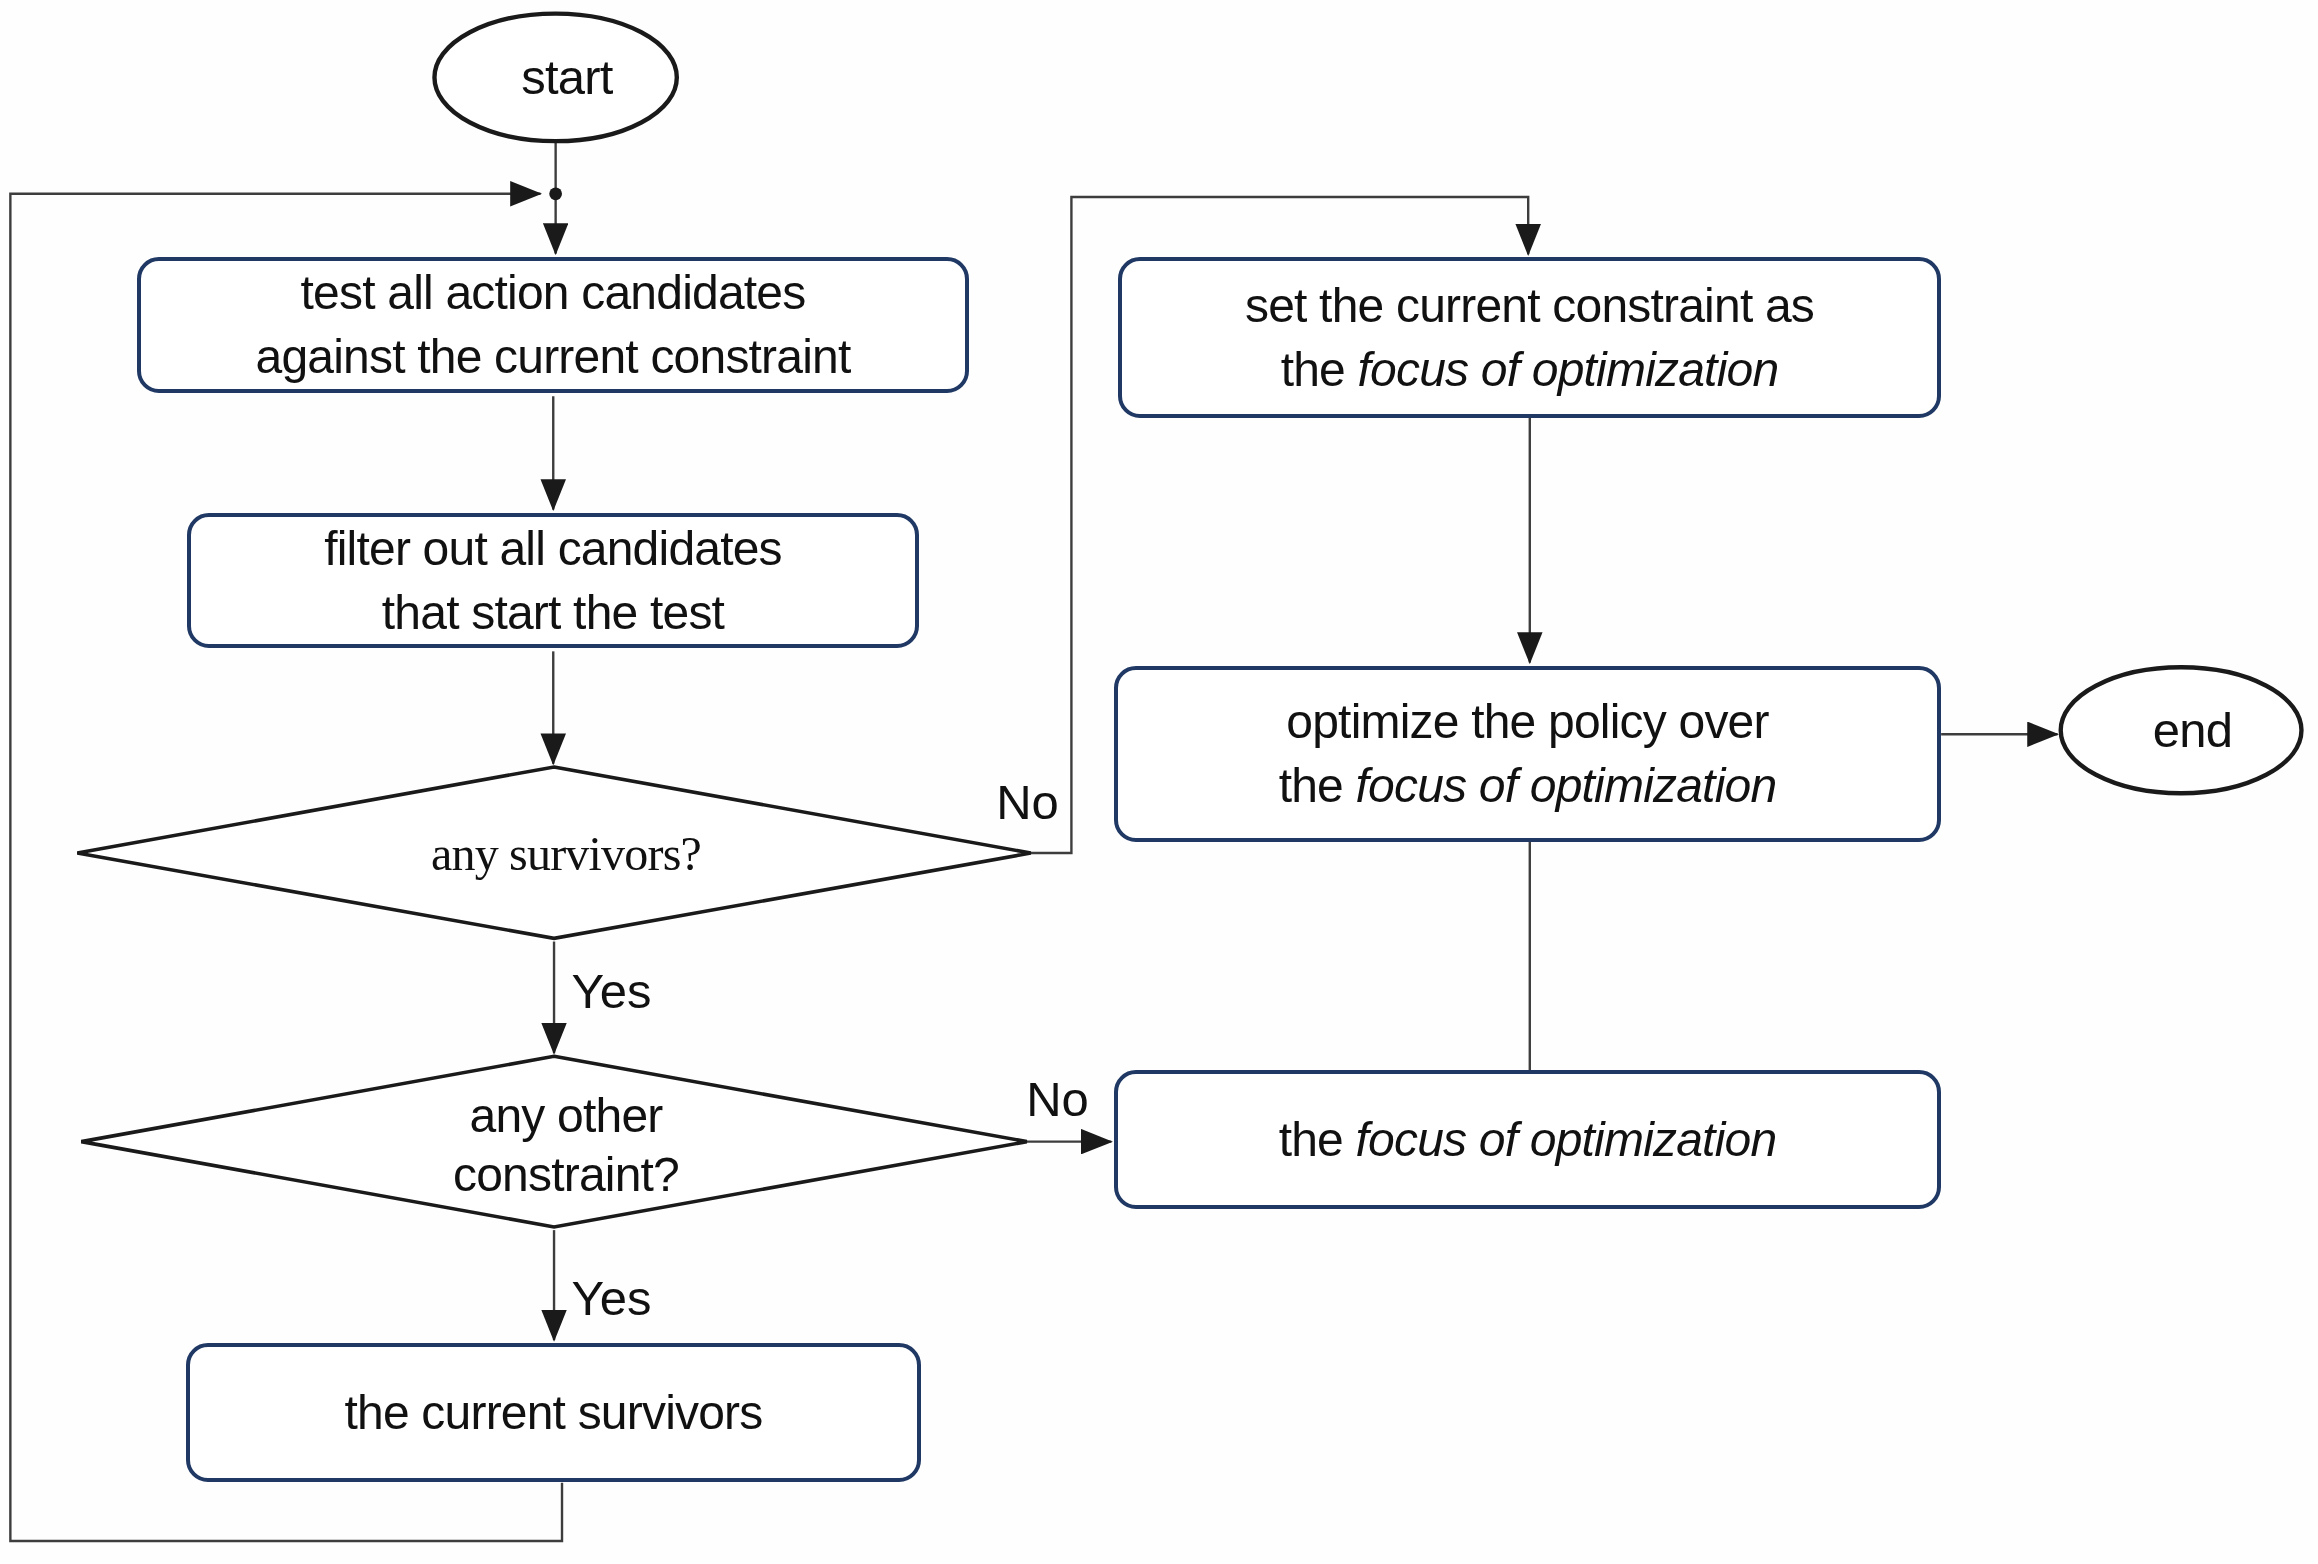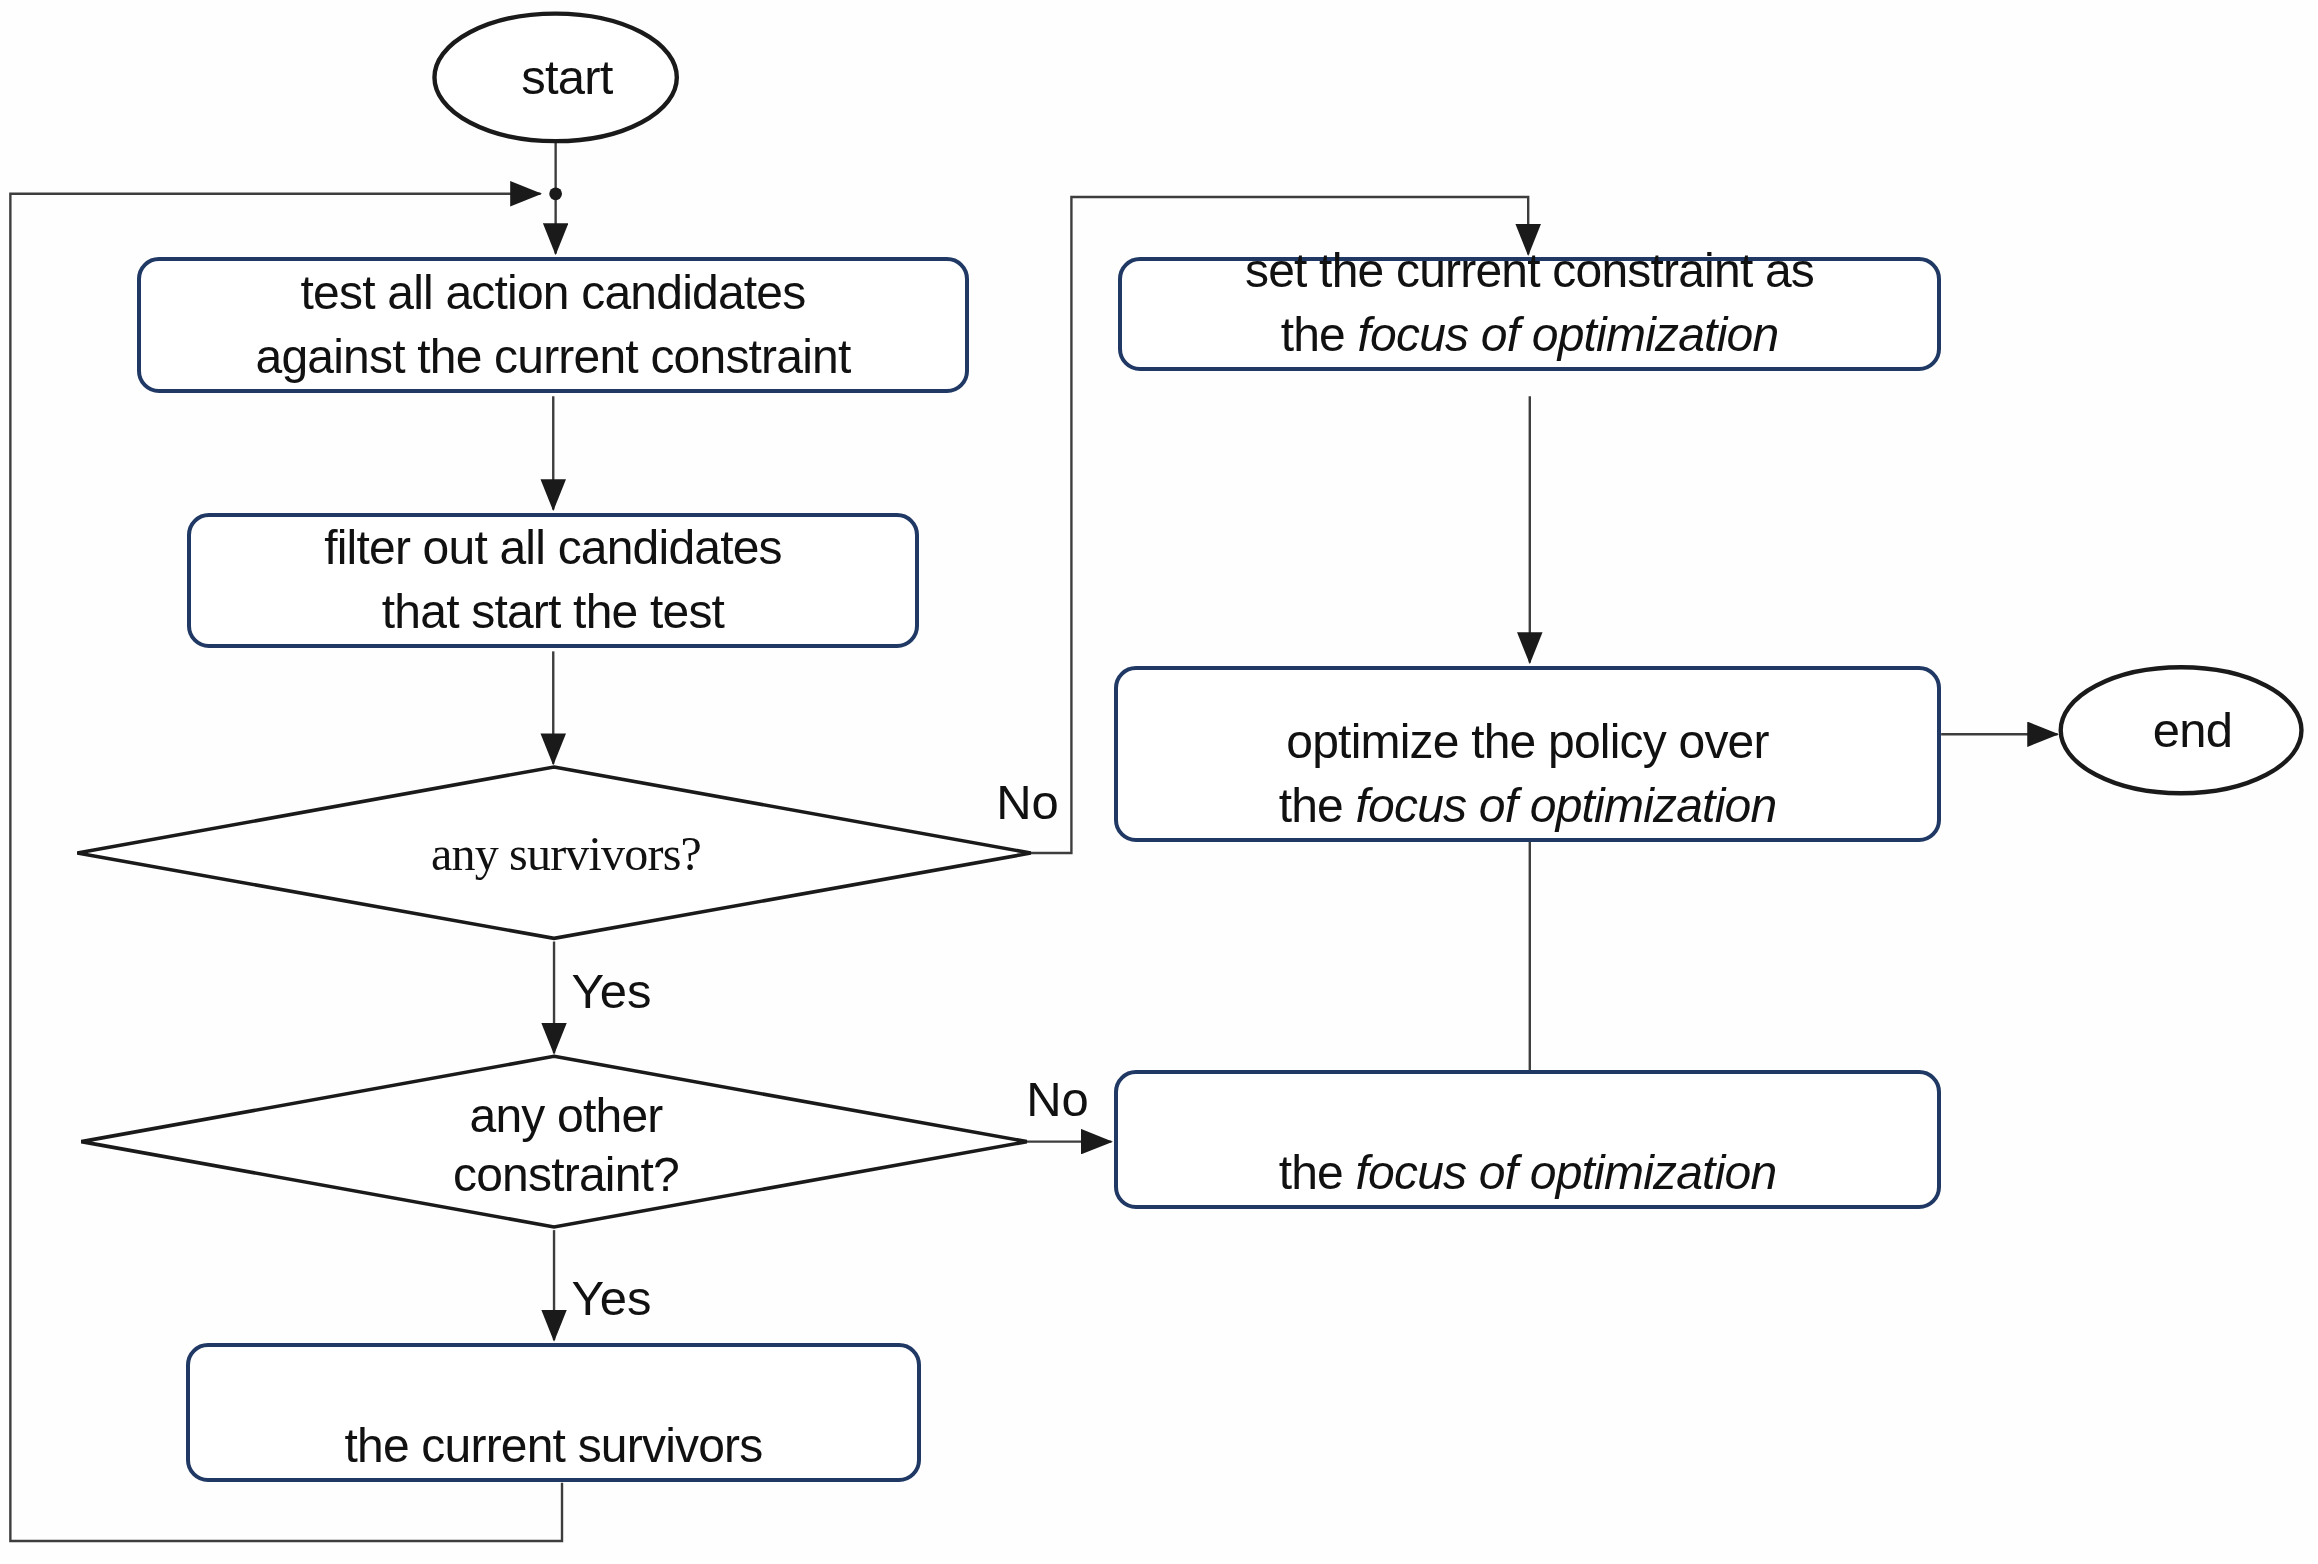--- a/index.html
+++ b/index.html
@@ -15,21 +15,21 @@
   #flow-svg { position: absolute; left: 0; top: 0; }
   .proc {
     position: absolute;
     box-sizing: border-box;
     border: 4px solid #1f3864;
     border-radius: 22px;
     background: #ffffff;
     display: flex;
     flex-direction: column;
     align-items: center;
-    justify-content: flex-end;
+    justify-content: center;
     text-align: center;
     font-size: 48px;
     line-height: 64px;
     letter-spacing: -0.8px;
     z-index: 2;
   }
   .overlay-label {
     position: absolute;
     display: flex;
     flex-direction: column;
@@ -96,21 +96,21 @@
 
   <div class="proc" style="left:187px; top:513px; width:732px; height:135px;">
     <span>filter out all candidates</span>
     <span>that start the test</span>
   </div>
 
   <div class="proc" style="left:186px; top:1343px; width:735px; height:139px;">
     <span>the current survivors</span>
   </div>
 
-  <div class="proc" style="left:1118px; top:257px; width:823px; height:114px;">
+  <div class="proc" style="left:1118px; top:257px; width:823px; height:161px;">
     <span>set the current constraint as</span>
     <span><span>the </span><span class="it">focus of optimization</span></span>
   </div>
 
   <div class="proc" style="left:1114px; top:666px; width:827px; height:176px;">
     <span>optimize the policy over</span>
     <span><span>the </span><span class="it">focus of optimization</span></span>
   </div>
 
   <div class="proc" style="left:1114px; top:1070px; width:827px; height:139px;">

